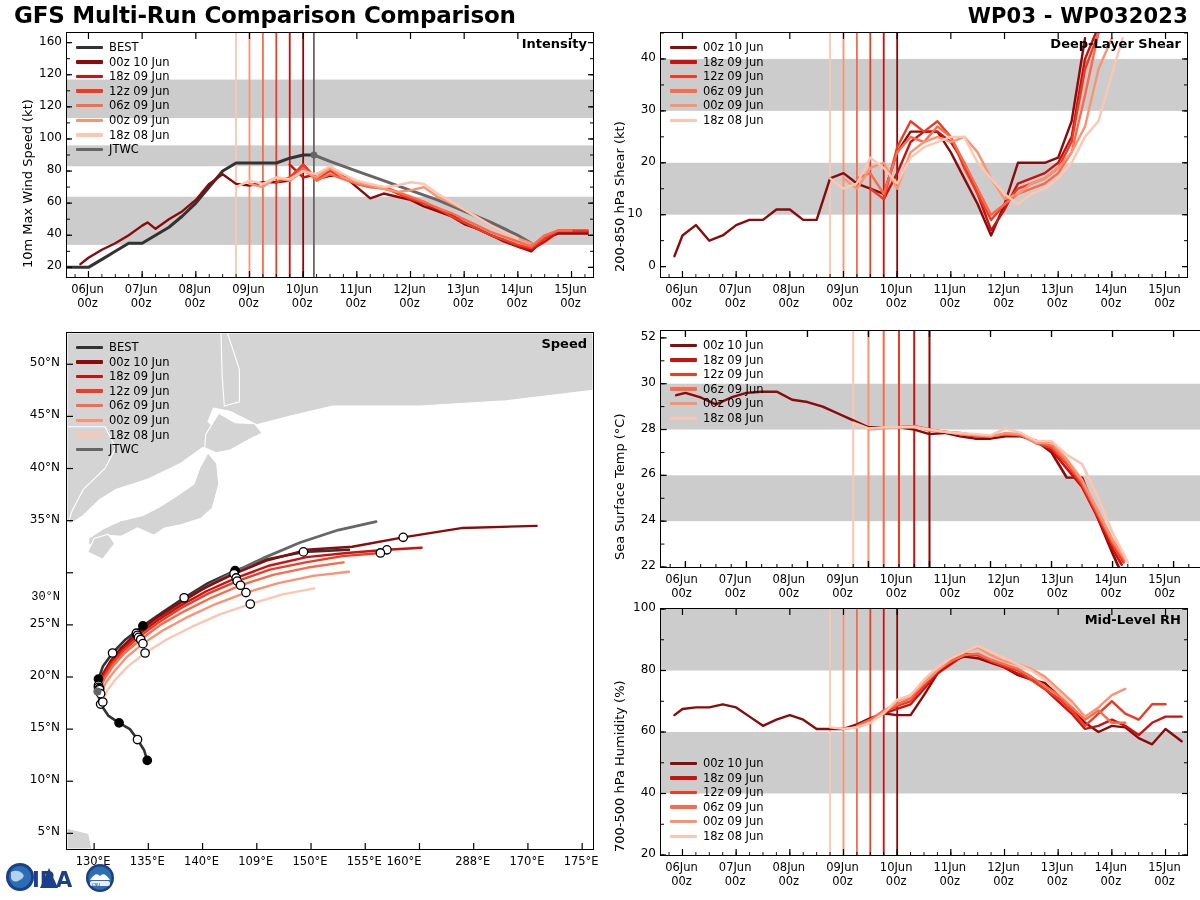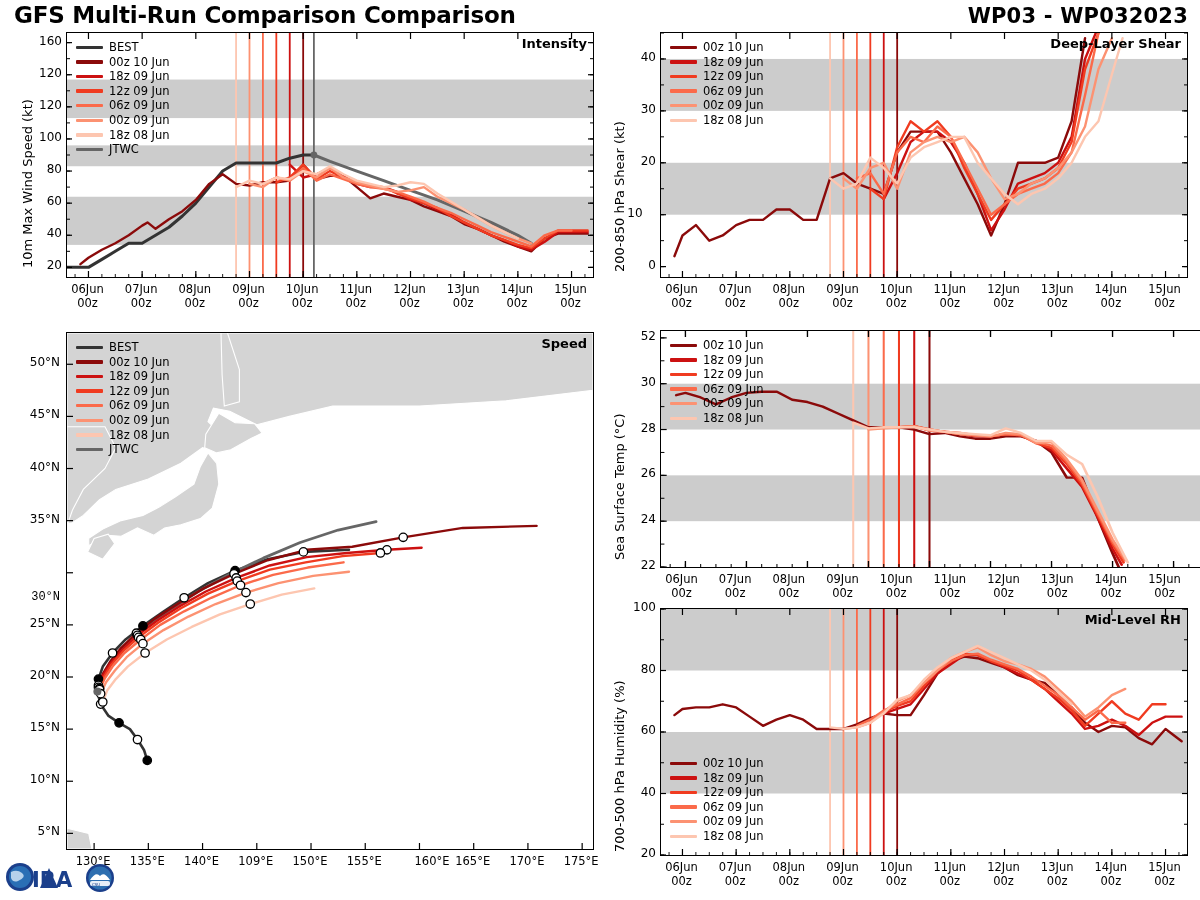--- a/index.html
+++ b/index.html
@@ -763,22 +763,22 @@
 <div class="tickx" style="left: 1134.53px; width: 60px; top: 860px;">
     <div>15Jun</div>
     <div>00z</div>
   </div>
 <div class="tickx" style="left: 63.1134px; width: 60px; top: 854px;">130°E</div>
 <div class="tickx" style="left: 117.34px; width: 60px; top: 854px;">135°E</div>
 <div class="tickx" style="left: 171.567px; width: 60px; top: 854px;">140°E</div>
 <div class="tickx" style="left: 225.794px; width: 60px; top: 854px;">109°E</div>
 <div class="tickx" style="left: 280.021px; width: 60px; top: 854px;">150°E</div>
 <div class="tickx" style="left: 334.247px; width: 60px; top: 854px;">155°E</div>
-<div class="tickx" style="left: 402px; width: 60px; top: 854px;">160°E</div>
-<div class="tickx" style="left: 442.701px; width: 60px; top: 854px;">165°E</div>
+<div class="tickx" style="left: 374px; width: 60px; top: 854px;">160°E</div>
+<div class="tickx" style="left: 442.701px; width: 60px; top: 854px;">288°E</div>
 <div class="tickx" style="left: 496.928px; width: 60px; top: 854px;">170°E</div>
 <div class="tickx" style="left: 551.155px; width: 60px; top: 854px;">175°E</div>
 <div class="ticky" style="left: 10px; width: 50px; top: 824.364px;">5°N</div>
 <div class="ticky" style="left: 10px; width: 50px; top: 772.242px;">10°N</div>
 <div class="ticky" style="left: 10px; width: 50px; top: 720.121px;">15°N</div>
 <div class="ticky" style="left: 10px; width: 50px; top: 668px;">20°N</div>
 <div class="ticky" style="left: 10px; width: 50px; top: 615.879px;">25°N</div>
 <div class="ticky" style="left: 10px; width: 50px; top: 590px; font-family: Liberation Mono, monospace;">30°N</div>
 <div class="ticky" style="left: 10px; width: 50px; top: 511.636px;">35°N</div>
 <div class="ticky" style="left: 10px; width: 50px; top: 459.515px;">40°N</div>

